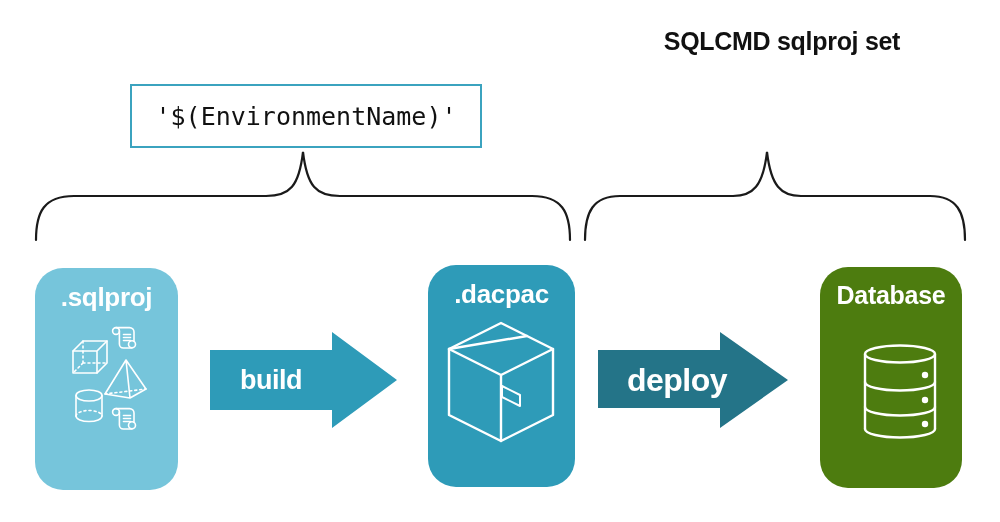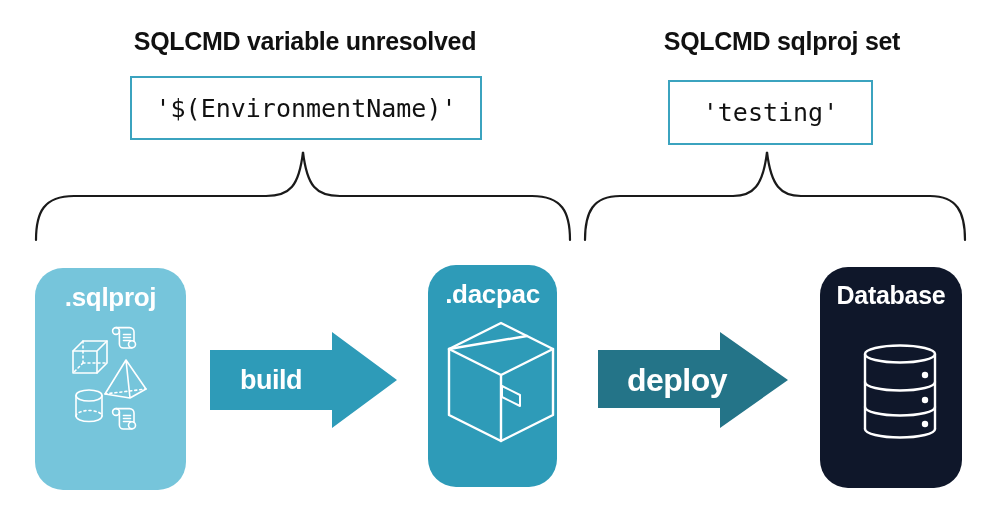--- a/index.html
+++ b/index.html
@@ -29,45 +29,41 @@
     font-weight:700;color:#fff;letter-spacing:-0.5px;
   }
   .lbl-build{font-size:27px;}
   .lbl-deploy{font-size:32px;padding-left:18px;}
 </style>
 </head>
 <body>
 
 <div class="canvas">
 
-  <div class="abs heading" style="left:95px;top:27px;width:420px;">SQLCMD variable unresolved</div>
   <div class="abs heading" style="left:632px;top:27px;width:300px;">SQLCMD sqlproj set</div>
 
-  <div class="abs value-box" style="left: 130px; top: 76px; width: 348px; height: 60px; border-color: rgb(59, 163, 191);">
+  <div class="abs value-box" style="left: 130px; top: 84px; width: 348px; height: 60px; border-color: rgb(59, 163, 191);">
     <span>'$(EnvironmentName)'</span>
-  </div>
-  <div class="abs value-box" style="left: 668px; top: 80px; width: 201px; height: 61px; border-color: rgb(59, 163, 191);">
-    <span>'testing'</span>
   </div>
 
   <svg class="overlay-svg" width="1000" height="522" viewBox="0 0 1000 522">
     <path d="M 36 240 C 36 212 44 196 74 196 L 266 196 C 290 196 299 186 303 152 C 307 186 316 196 340 196 L 532 196 C 562 196 570 212 570 240" fill="none" stroke="#1a1a1a" stroke-width="2.2" stroke-linecap="round"></path>
     <path d="M 585 240 C 585 212 593 196 620 196 L 733 196 C 753 196 763 186 767 152 C 771 186 781 196 801 196 L 930 196 C 957 196 965 212 965 240" fill="none" stroke="#1a1a1a" stroke-width="2.2" stroke-linecap="round"></path>
     <g transform="translate(210,332)">
       <polygon points="0,18 122,18 122,0 187,48 122,96 122,78 0,78" fill="#2E9BB8"></polygon>
     </g>
     <g transform="translate(598,332)">
       <polygon points="0,18 122,18 122,0 190,48 122,96 122,76 0,76" fill="#247488"></polygon>
     </g>
   </svg>
 
   <div class="abs arrow-label lbl-build" style="left:210px;top:352px;width:122px;height:56px;">build</div>
   <div class="abs arrow-label lbl-deploy" style="left:598px;top:352px;width:122px;height:56px;">deploy</div>
 
-  <div class="abs node" style="left: 35px; top: 268px; width: 143px; height: 222px; background: rgb(118, 197, 219); padding-left: 8px;">
+  <div class="abs node" style="left: 35px; top: 268px; width: 143px; height: 222px; background: rgb(118, 197, 219);">
     <div class="node-title">.sqlproj</div>
     <svg class="icon-svg" style="left:0;top:0;" width="143" height="222" viewBox="0 0 143 222" fill="none" stroke="#fff" stroke-width="1.6" stroke-linecap="round" stroke-linejoin="round">
 
       <g transform="translate(75,57)">
         <circle cx="6" cy="6" r="3.4"></circle>
         <path d="M6 2.6 H19.5 a4.5 4.5 0 0 1 4.5 4.5 V16.5"></path>
         <path d="M9.4 6 V19 a4 4 0 0 0 4 4 H22"></path>
         <circle cx="22" cy="19.2" r="3.5"></circle>
         <path d="M13.5 9.5 h7 M13.5 12.5 h7 M13.5 15.5 h7"></path>
       </g>
@@ -93,32 +89,32 @@
       <g transform="translate(75,138)">
         <circle cx="6" cy="6" r="3.4"></circle>
         <path d="M6 2.6 H19.5 a4.5 4.5 0 0 1 4.5 4.5 V16.5"></path>
         <path d="M9.4 6 V19 a4 4 0 0 0 4 4 H22"></path>
         <circle cx="22" cy="19.2" r="3.5"></circle>
         <path d="M13.5 9.5 h7 M13.5 12.5 h7 M13.5 15.5 h7"></path>
       </g>
     </svg>
   </div>
 
-  <div class="abs node" style="left: 428px; top: 265px; width: 129px; height: 222px; background: rgb(46, 155, 184);">
+  <div class="abs node" style="left: 428px; top: 265px; width: 147px; height: 222px; background: rgb(46, 155, 184);">
     <div class="node-title">.dacpac</div>
     <svg class="icon-svg" style="left:17px;top:55px;" width="112" height="132" viewBox="0 0 112 132" fill="none" stroke="#fff" stroke-width="2.4" stroke-linecap="round" stroke-linejoin="round">
       <path d="M56 3 L108 29 L108 95 L56 121 L4 95 L4 29 Z"></path>
       <path d="M4 29 L56 55 L108 29"></path>
       <path d="M56 55 V121"></path>
       <path d="M4 29 L82 16"></path>
       <path d="M57 66 l18 9 v11 l-18 -9 Z" stroke-width="2"></path>
     </svg>
   </div>
 
-  <div class="abs node" style="left: 820px; top: 267px; width: 142px; height: 221px; background: #0f172a;">
+  <div class="abs node" style="left: 820px; top: 267px; width: 142px; height: 221px; background: #4d7c0f;">
     <div class="node-title" style="font-size:25px;">Database</div>
     <svg class="icon-svg" style="left:43px;top:77px;" width="74" height="96" viewBox="0 0 74 96" fill="none" stroke="#fff" stroke-width="2.4" stroke-linecap="round" stroke-linejoin="round">
       <ellipse cx="37" cy="10" rx="35" ry="8.5"></ellipse>
       <path d="M2 10 V85 M72 10 V85"></path>
       <path d="M2 85 A35 8.5 0 0 0 72 85"></path>
       <path d="M2 38 A35 8.5 0 0 0 72 38"></path>
       <path d="M2 63 A35 8.5 0 0 0 72 63"></path>
       <circle cx="62" cy="31" r="3.2" fill="#fff" stroke="none"></circle>
       <circle cx="62" cy="56" r="3.2" fill="#fff" stroke="none"></circle>
       <circle cx="62" cy="80" r="3.2" fill="#fff" stroke="none"></circle>

